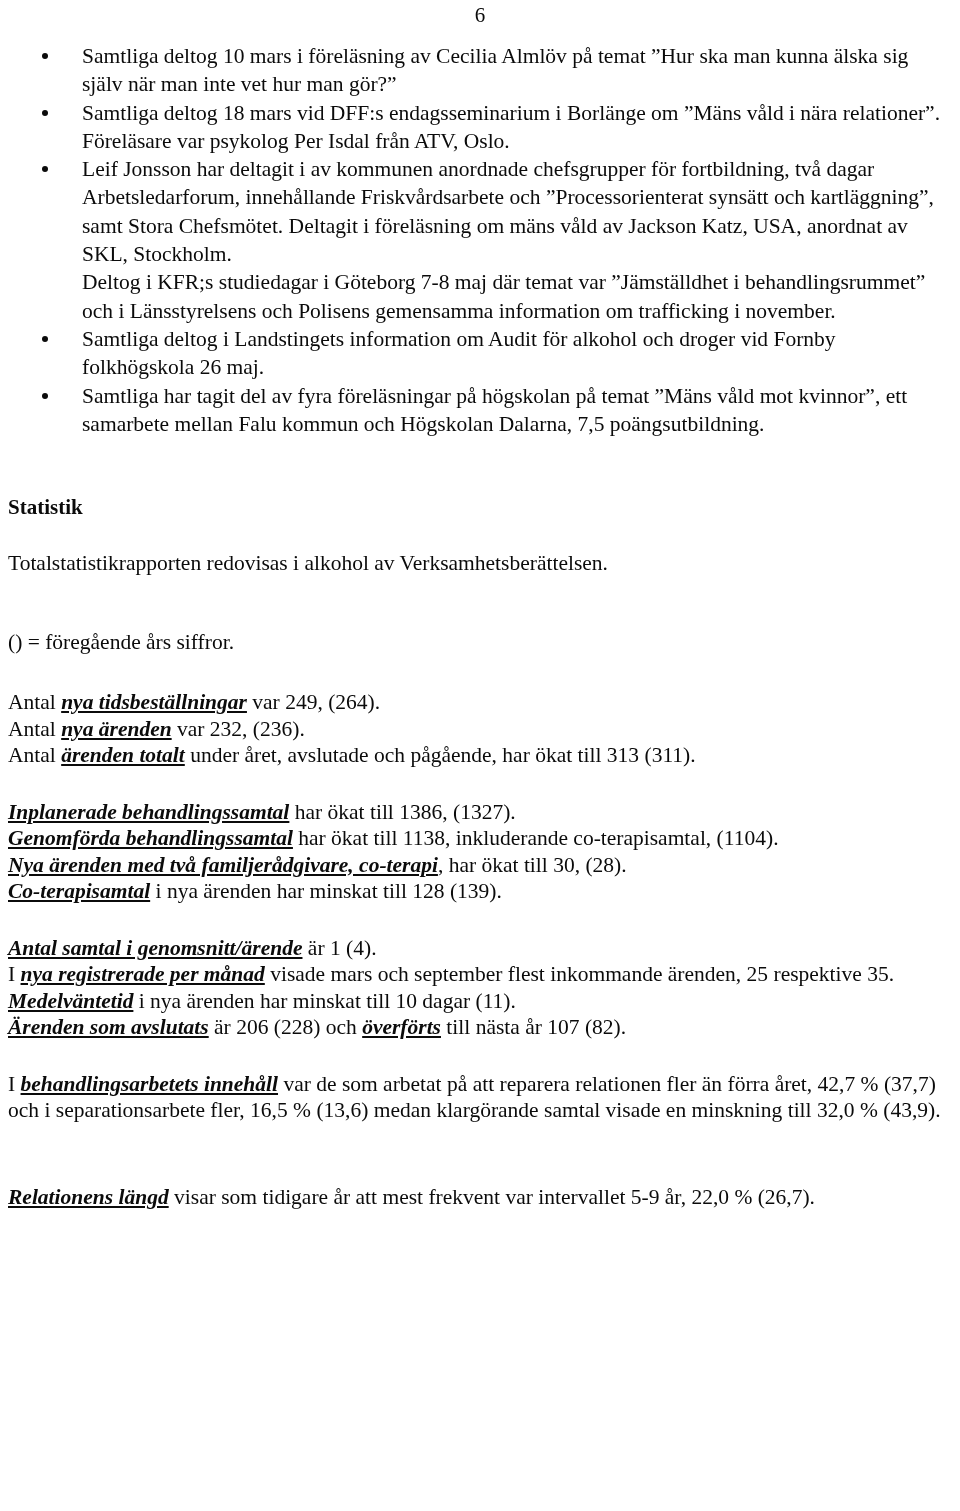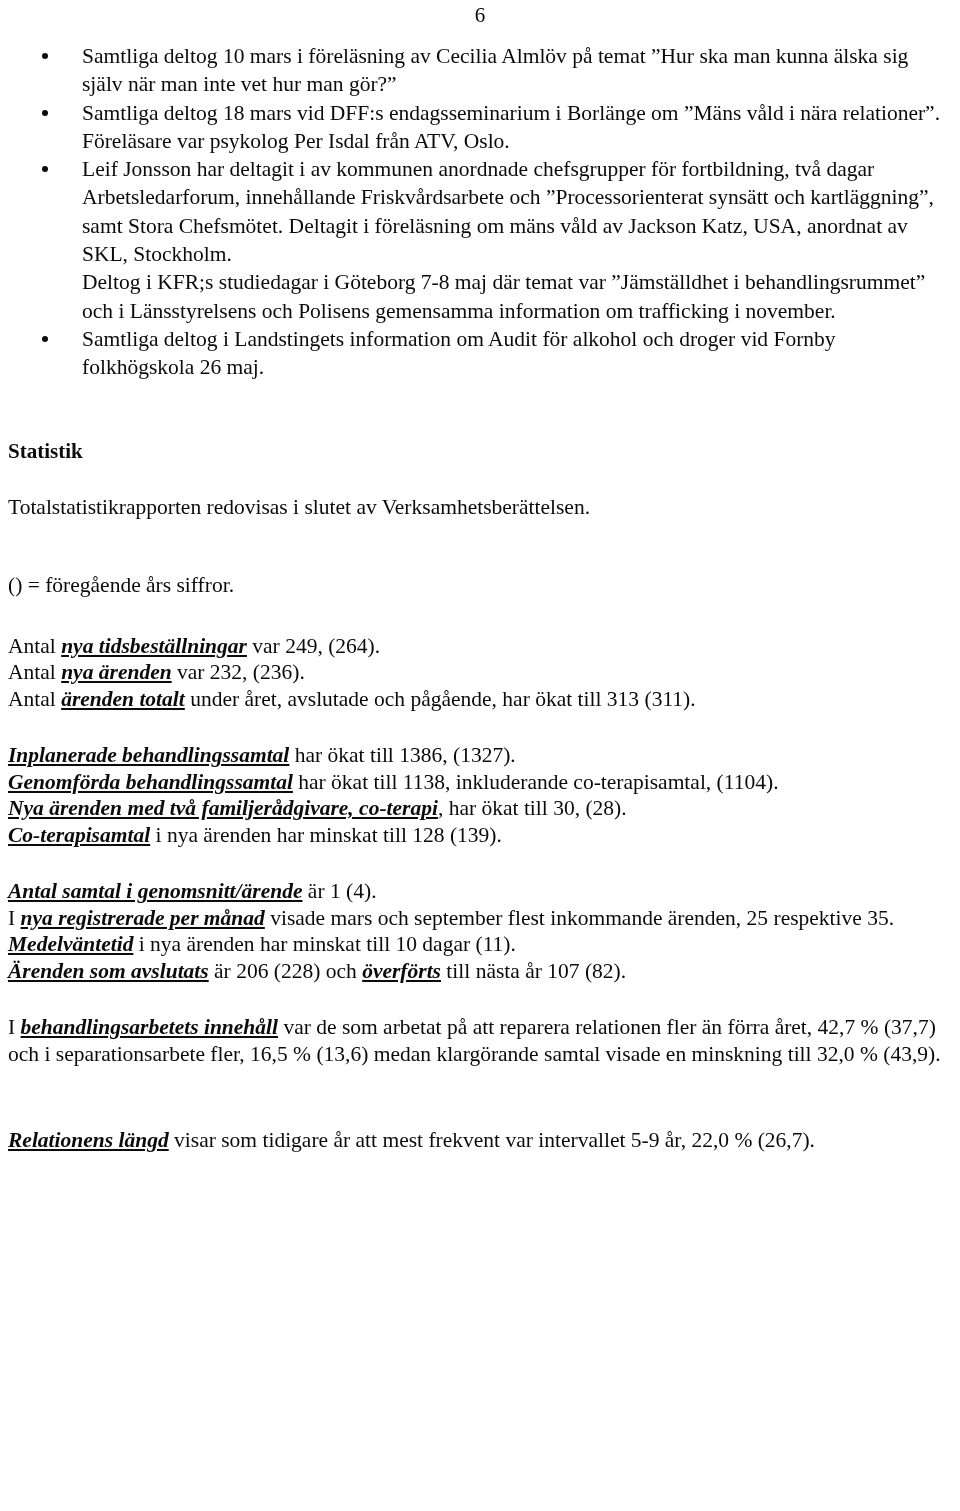--- a/index.html
+++ b/index.html
@@ -111,28 +111,32 @@
       </li>
       <li>
         <span class="bullet-dot"><i></i></span>
         <span class="li-para">Leif Jonsson har deltagit i av kommunen anordnade chefsgrupper för fortbildning, två dagar Arbetsledarforum, innehållande Friskvårdsarbete och ”Processorienterat synsätt och kartläggning”, samt Stora Chefsmötet. Deltagit i föreläsning om mäns våld av Jackson Katz, USA, anordnat av SKL, Stockholm.</span>
         <span class="li-para">Deltog i KFR;s studiedagar i Göteborg 7-8 maj där temat var ”Jämställdhet i behandlingsrummet” och i Länsstyrelsens och Polisens gemensamma information om trafficking i november.</span>
       </li>
       <li>
         <span class="bullet-dot"><i></i></span>
         <span class="li-para">Samtliga deltog i Landstingets information om Audit för alkohol och droger vid Fornby folkhögskola 26 maj.</span>
       </li>
+      <li>
+        <span class="bullet-dot"><i></i></span>
+        <span class="li-para">Samtliga har tagit del av fyra föreläsningar på högskolan på temat ”Mäns våld mot kvinnor”, ett samarbete mellan Falu kommun och Högskolan Dalarna, 7,5 poängsutbildning.</span>
+      </li>
     </ul>
 
     <div class="sp-56"></div>
 
     <div class="section-heading">Statistik</div>
 
     <div class="sp-30"></div>
-    <div class="para">Totalstatistikrapporten redovisas i slutet av Verksamhetsberättelsen.</div>
+    <div class="para">Totalstatistikrapporten redovisas i alkohol av Verksamhetsberättelsen.</div>
     <div class="sp-26"></div>
     <div class="sp-26"></div>
     <div class="para">() = föregående års siffror.</div>
 
     <div class="sp-34"></div>
 
     <div class="para"><span>Antal </span><span class="bi">nya tidsbeställningar</span><span> var 249, (264).</span></div>
     <div class="para"><span>Antal </span><span class="bi">nya ärenden</span><span> var 232, (236).</span></div>
     <div class="para"><span>Antal </span><span class="bi">ärenden totalt</span><span> under året, avslutade och pågående, har ökat till 313 (311).</span></div>
 

